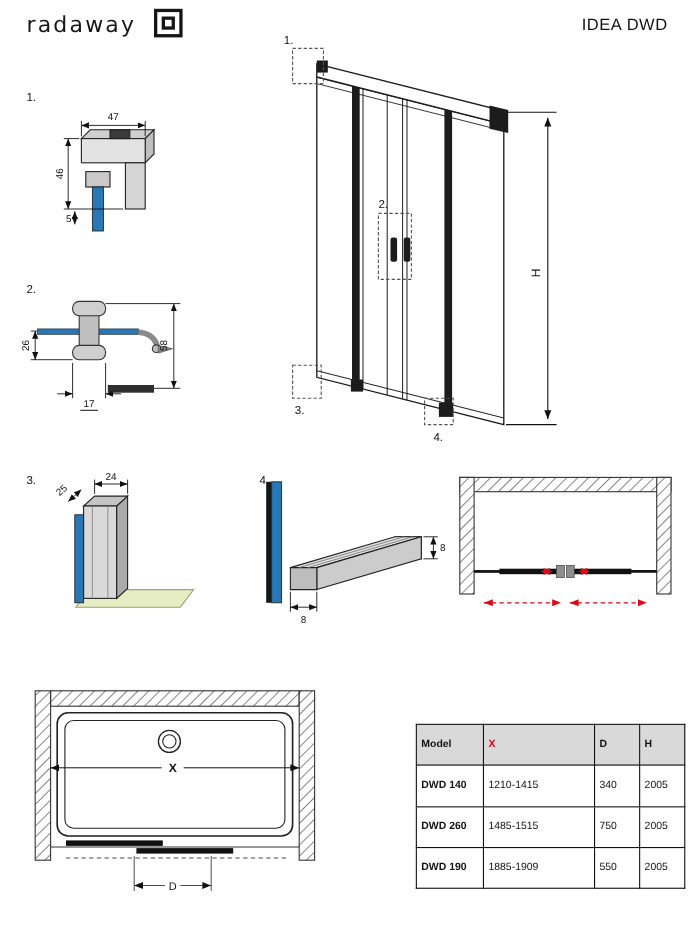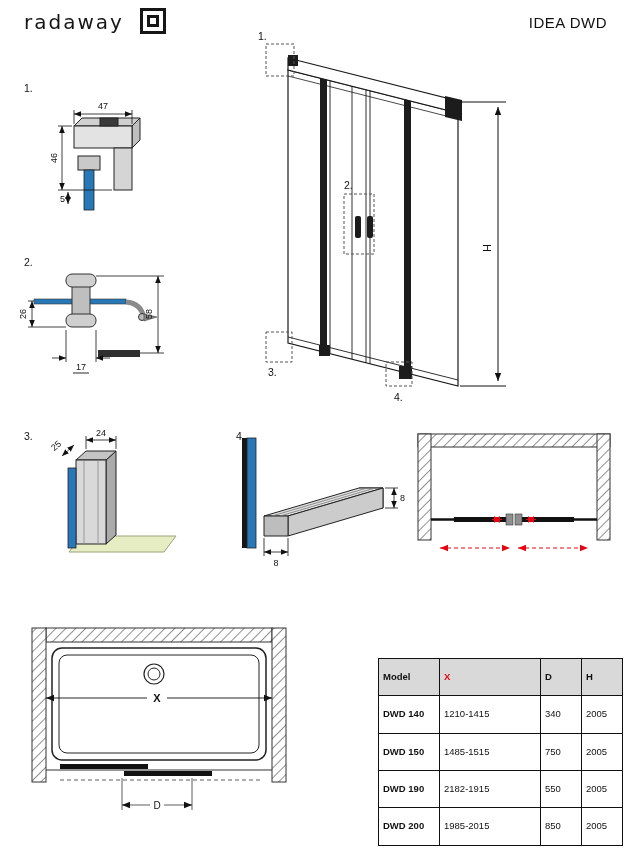--- a/index.html
+++ b/index.html
@@ -283,33 +283,27 @@
       </tr>
     </thead>
     <tbody>
       <tr>
         <td class="model">DWD 140</td>
         <td>1210-1415</td>
         <td>340</td>
         <td>2005</td>
       </tr>
       <tr>
-        <td class="model">DWD 150</td>
+        <td class="model">DWD 260</td>
         <td>1485-1515</td>
         <td>750</td>
         <td>2005</td>
       </tr>
       <tr>
         <td class="model">DWD 190</td>
-        <td>2182-1915</td>
+        <td>1885-1909</td>
         <td>550</td>
-        <td>2005</td>
-      </tr>
-      <tr>
-        <td class="model">DWD 200</td>
-        <td>1985-2015</td>
-        <td>850</td>
         <td>2005</td>
       </tr>
     </tbody>
   </table>
 
 </div>
 
 </body></html>

